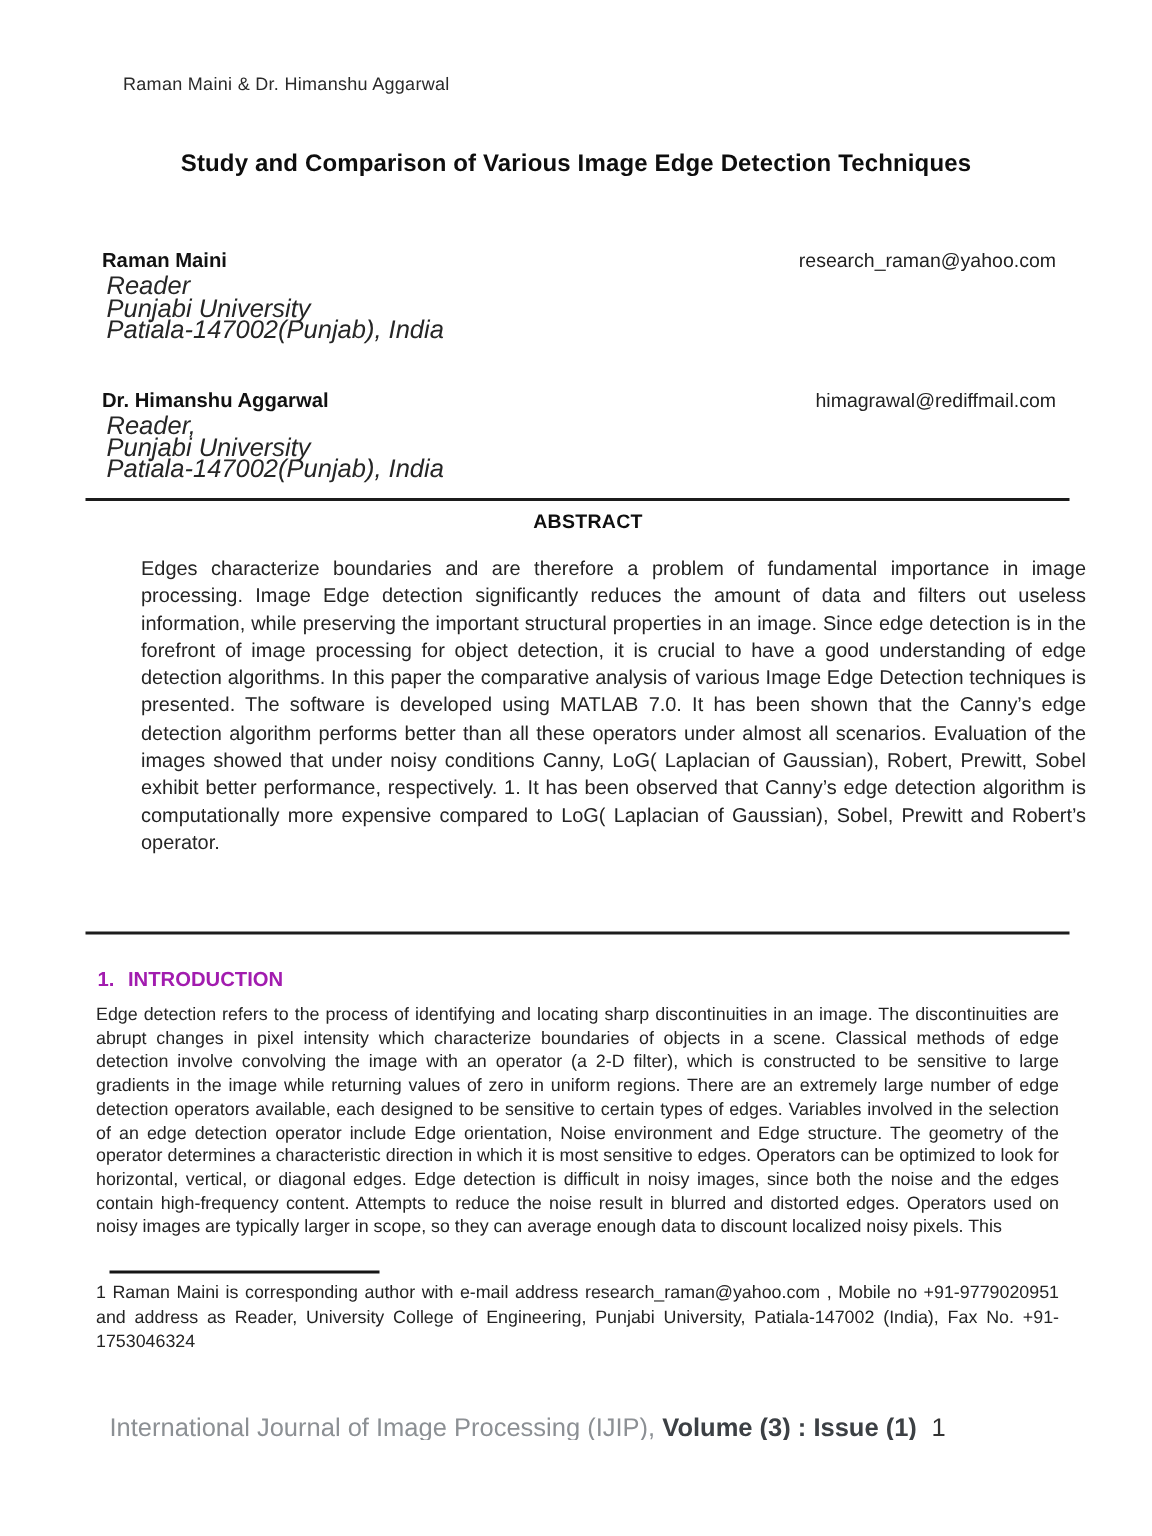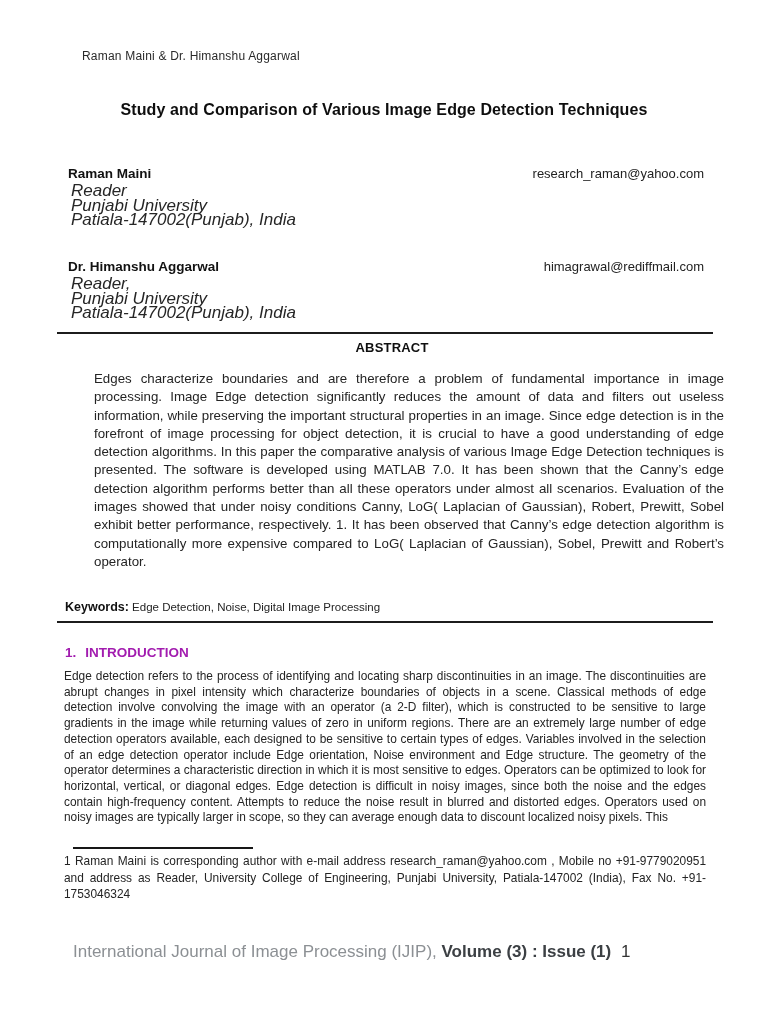--- a/index.html
+++ b/index.html
@@ -71,24 +71,20 @@
       <div class="author-line">Patiala-147002(Punjab), India</div>
     </div>
   </div>
 
   <div class="abs rule rule-1"></div>
 
   <div class="abs abstract-heading">ABSTRACT</div>
 
   <div class="abs abstract-text">Edges characterize boundaries and are therefore a problem of fundamental importance in image processing. Image Edge detection significantly reduces the amount of data and filters out useless information, while preserving the important structural properties in an image. Since edge detection is in the forefront of image processing for object detection, it is crucial to have a good understanding of edge detection algorithms. In this paper the comparative analysis of various Image Edge Detection techniques is presented. The software is developed using MATLAB 7.0. It has been shown that the Canny’s edge detection algorithm performs better than all these operators under almost all scenarios. Evaluation of the images showed that under noisy conditions Canny, LoG( Laplacian of Gaussian), Robert, Prewitt, Sobel exhibit better  performance, respectively. 1. It has been observed that Canny’s edge detection algorithm is computationally more expensive compared to LoG( Laplacian of Gaussian), Sobel, Prewitt and Robert’s operator.</div>
 
-  <div class="abs keywords-line">
-    <span class="keywords-label">Keywords:</span>
-    <span>Edge Detection, Noise, Digital Image Processing</span>
-  </div>
 
   <div class="abs rule rule-2"></div>
 
   <div class="abs section-heading">
     <span class="section-number">1.</span><span>INTRODUCTION</span>
   </div>
 
   <div class="abs intro-text">Edge detection refers to the process of identifying and locating sharp discontinuities in an image. The discontinuities are abrupt changes in pixel intensity which characterize boundaries of objects in a scene. Classical methods of edge detection involve convolving the image with an operator (a 2-D filter), which is constructed to be sensitive to large gradients in the image while returning values of zero in uniform regions. There are an extremely large number of edge detection operators available, each designed to be sensitive to certain types of edges. Variables involved in the selection of an edge detection operator include Edge orientation, Noise environment and Edge structure. The geometry of the operator determines a characteristic direction in which it is most sensitive to edges. Operators can be optimized to look for horizontal, vertical, or diagonal edges. Edge detection is difficult in noisy images, since both the noise and the edges contain high-frequency content. Attempts to reduce the noise result in blurred and distorted edges. Operators used on noisy images are typically larger in scope, so they can average enough data to discount localized noisy pixels. This</div>
 
   <div class="abs footnote-rule"></div>

